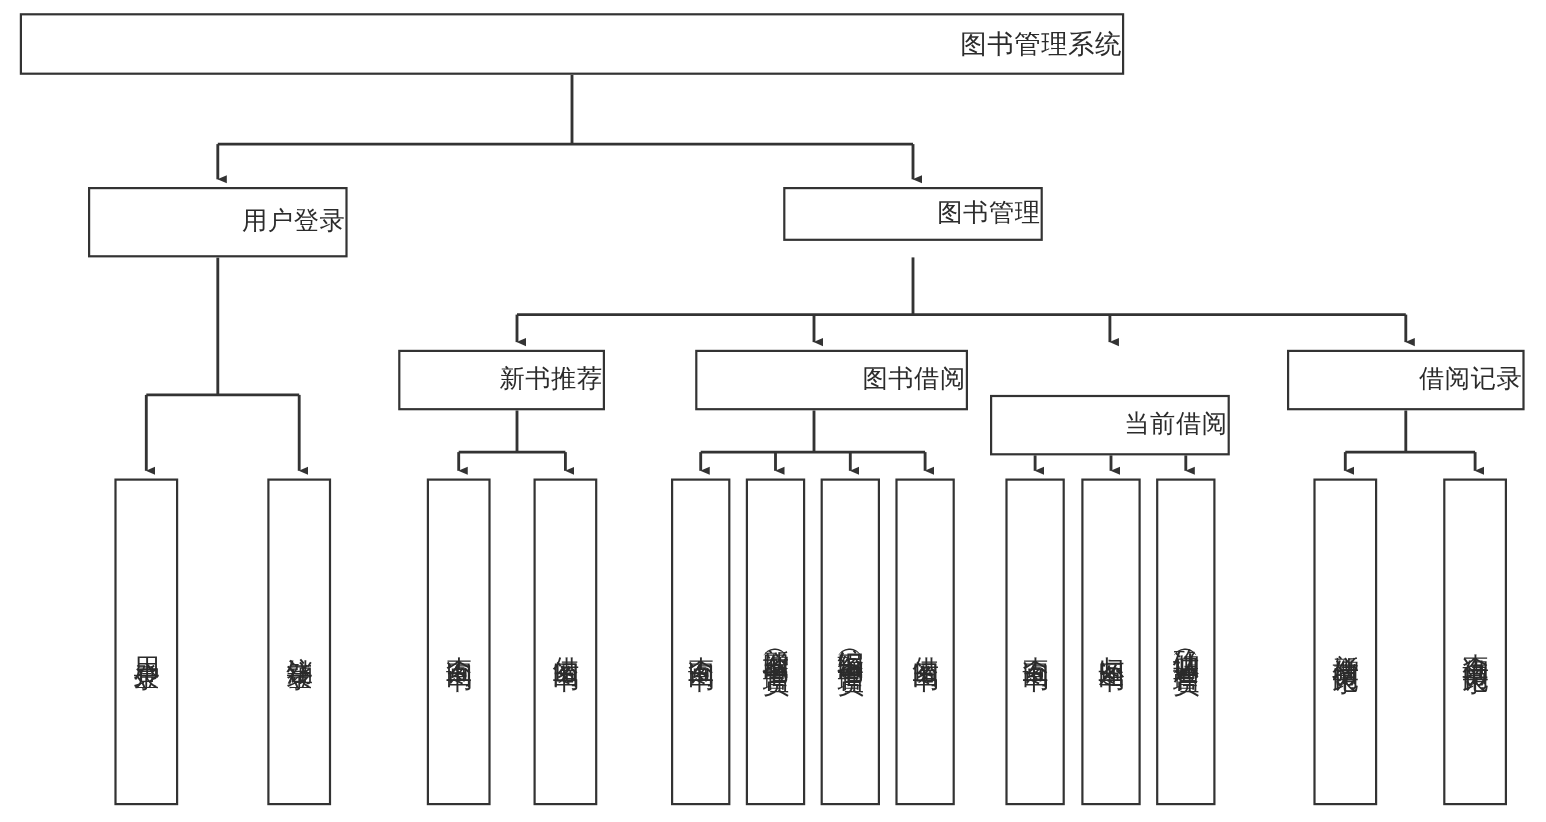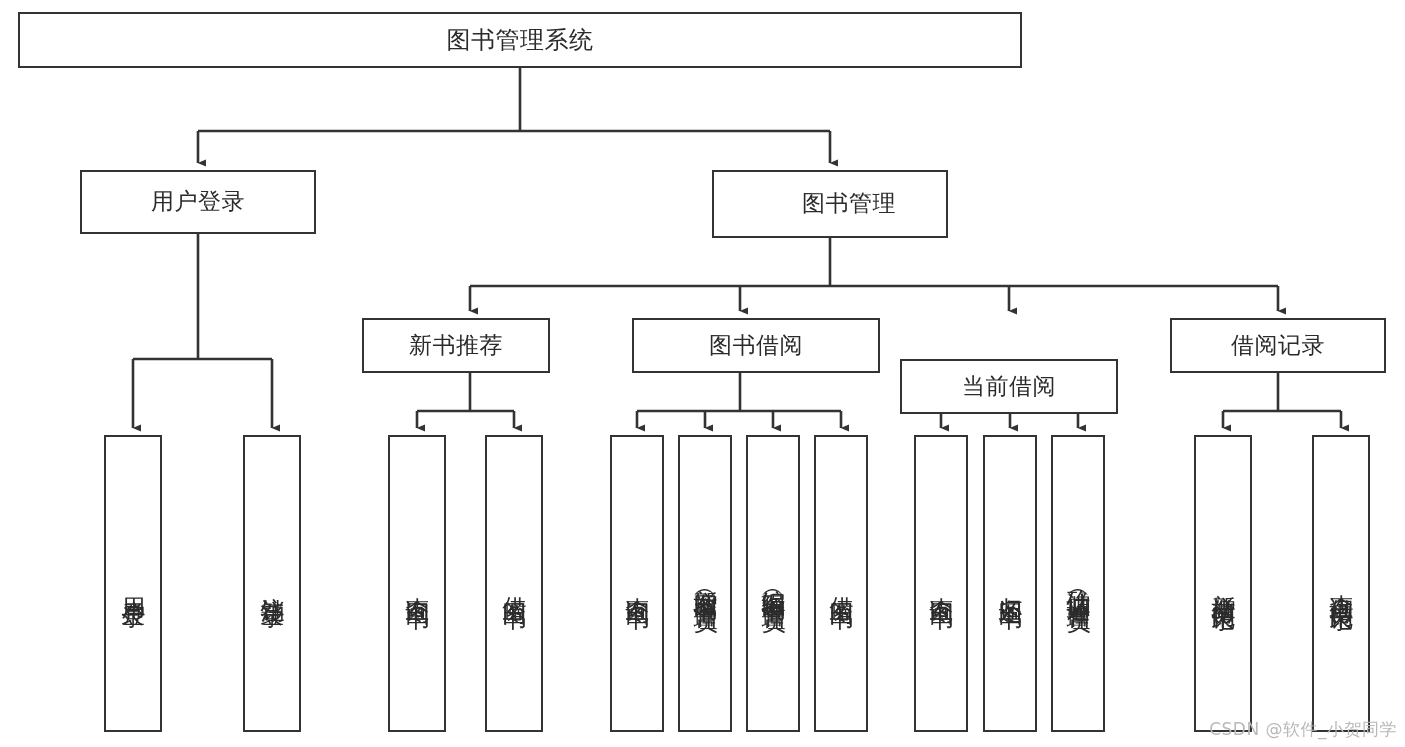--- a/index.html
+++ b/index.html
@@ -24,21 +24,21 @@
     width: 1405px;
     height: 747px;
   }
   .node {
     position: absolute;
     box-sizing: border-box;
     border: 2px solid #333333;
     background: #ffffff;
     display: flex;
     align-items: center;
-    justify-content: center;
+    justify-content: flex-end;
     color: #2b2b2b;
   }
   .node .label {
     display: block;
     text-align: center;
     line-height: 1.18;
     white-space: nowrap;
   }
   .node.horizontal .label {
     font-size: 23px;
@@ -120,21 +120,21 @@
       </g>
   </svg>
 
   <div id="node-layer">
       <div class="node horizontal root" style="left: 18px; top: 12px; width: 1004px; height: 56px;">
         <span class="label">图书管理系统</span>
       </div>
       <div class="node horizontal" style="left: 80px; top: 170px; width: 236px; height: 64px;">
         <span class="label">用户登录</span>
       </div>
-      <div class="node horizontal" style="left: 712px; top: 170px; width: 236px; height: 68px; padding-left: 38px;">
+      <div class="node horizontal" style="left: 712px; top: 170px; width: 236px; height: 49px; padding-left: 38px;">
         <span class="label">图书管理</span>
       </div>
       <div class="node horizontal" style="left: 362px; top: 318px; width: 188px; height: 55px;">
         <span class="label">新书推荐</span>
       </div>
       <div class="node horizontal" style="left: 632px; top: 318px; width: 248px; height: 55px;">
         <span class="label">图书借阅</span>
       </div>
       <div class="node horizontal" style="left: 900px; top: 318px; width: 218px; height: 55px; margin-top: 41px;">
         <span class="label">当前借阅</span>
@@ -176,14 +176,13 @@
         <span class="label">确认归还（管理员）</span>
       </div>
       <div class="node vertical" style="left: 1194px; top: 435px; width: 58px; height: 297px;">
         <span class="label">新增借阅记录</span>
       </div>
       <div class="node vertical" style="left: 1312px; top: 435px; width: 58px; height: 297px;">
         <span class="label">查询借阅记录</span>
       </div>
     </div>
 
-  <div class="watermark">CSDN @软件_小贺同学</div>
 </div>
 
 </body></html>

